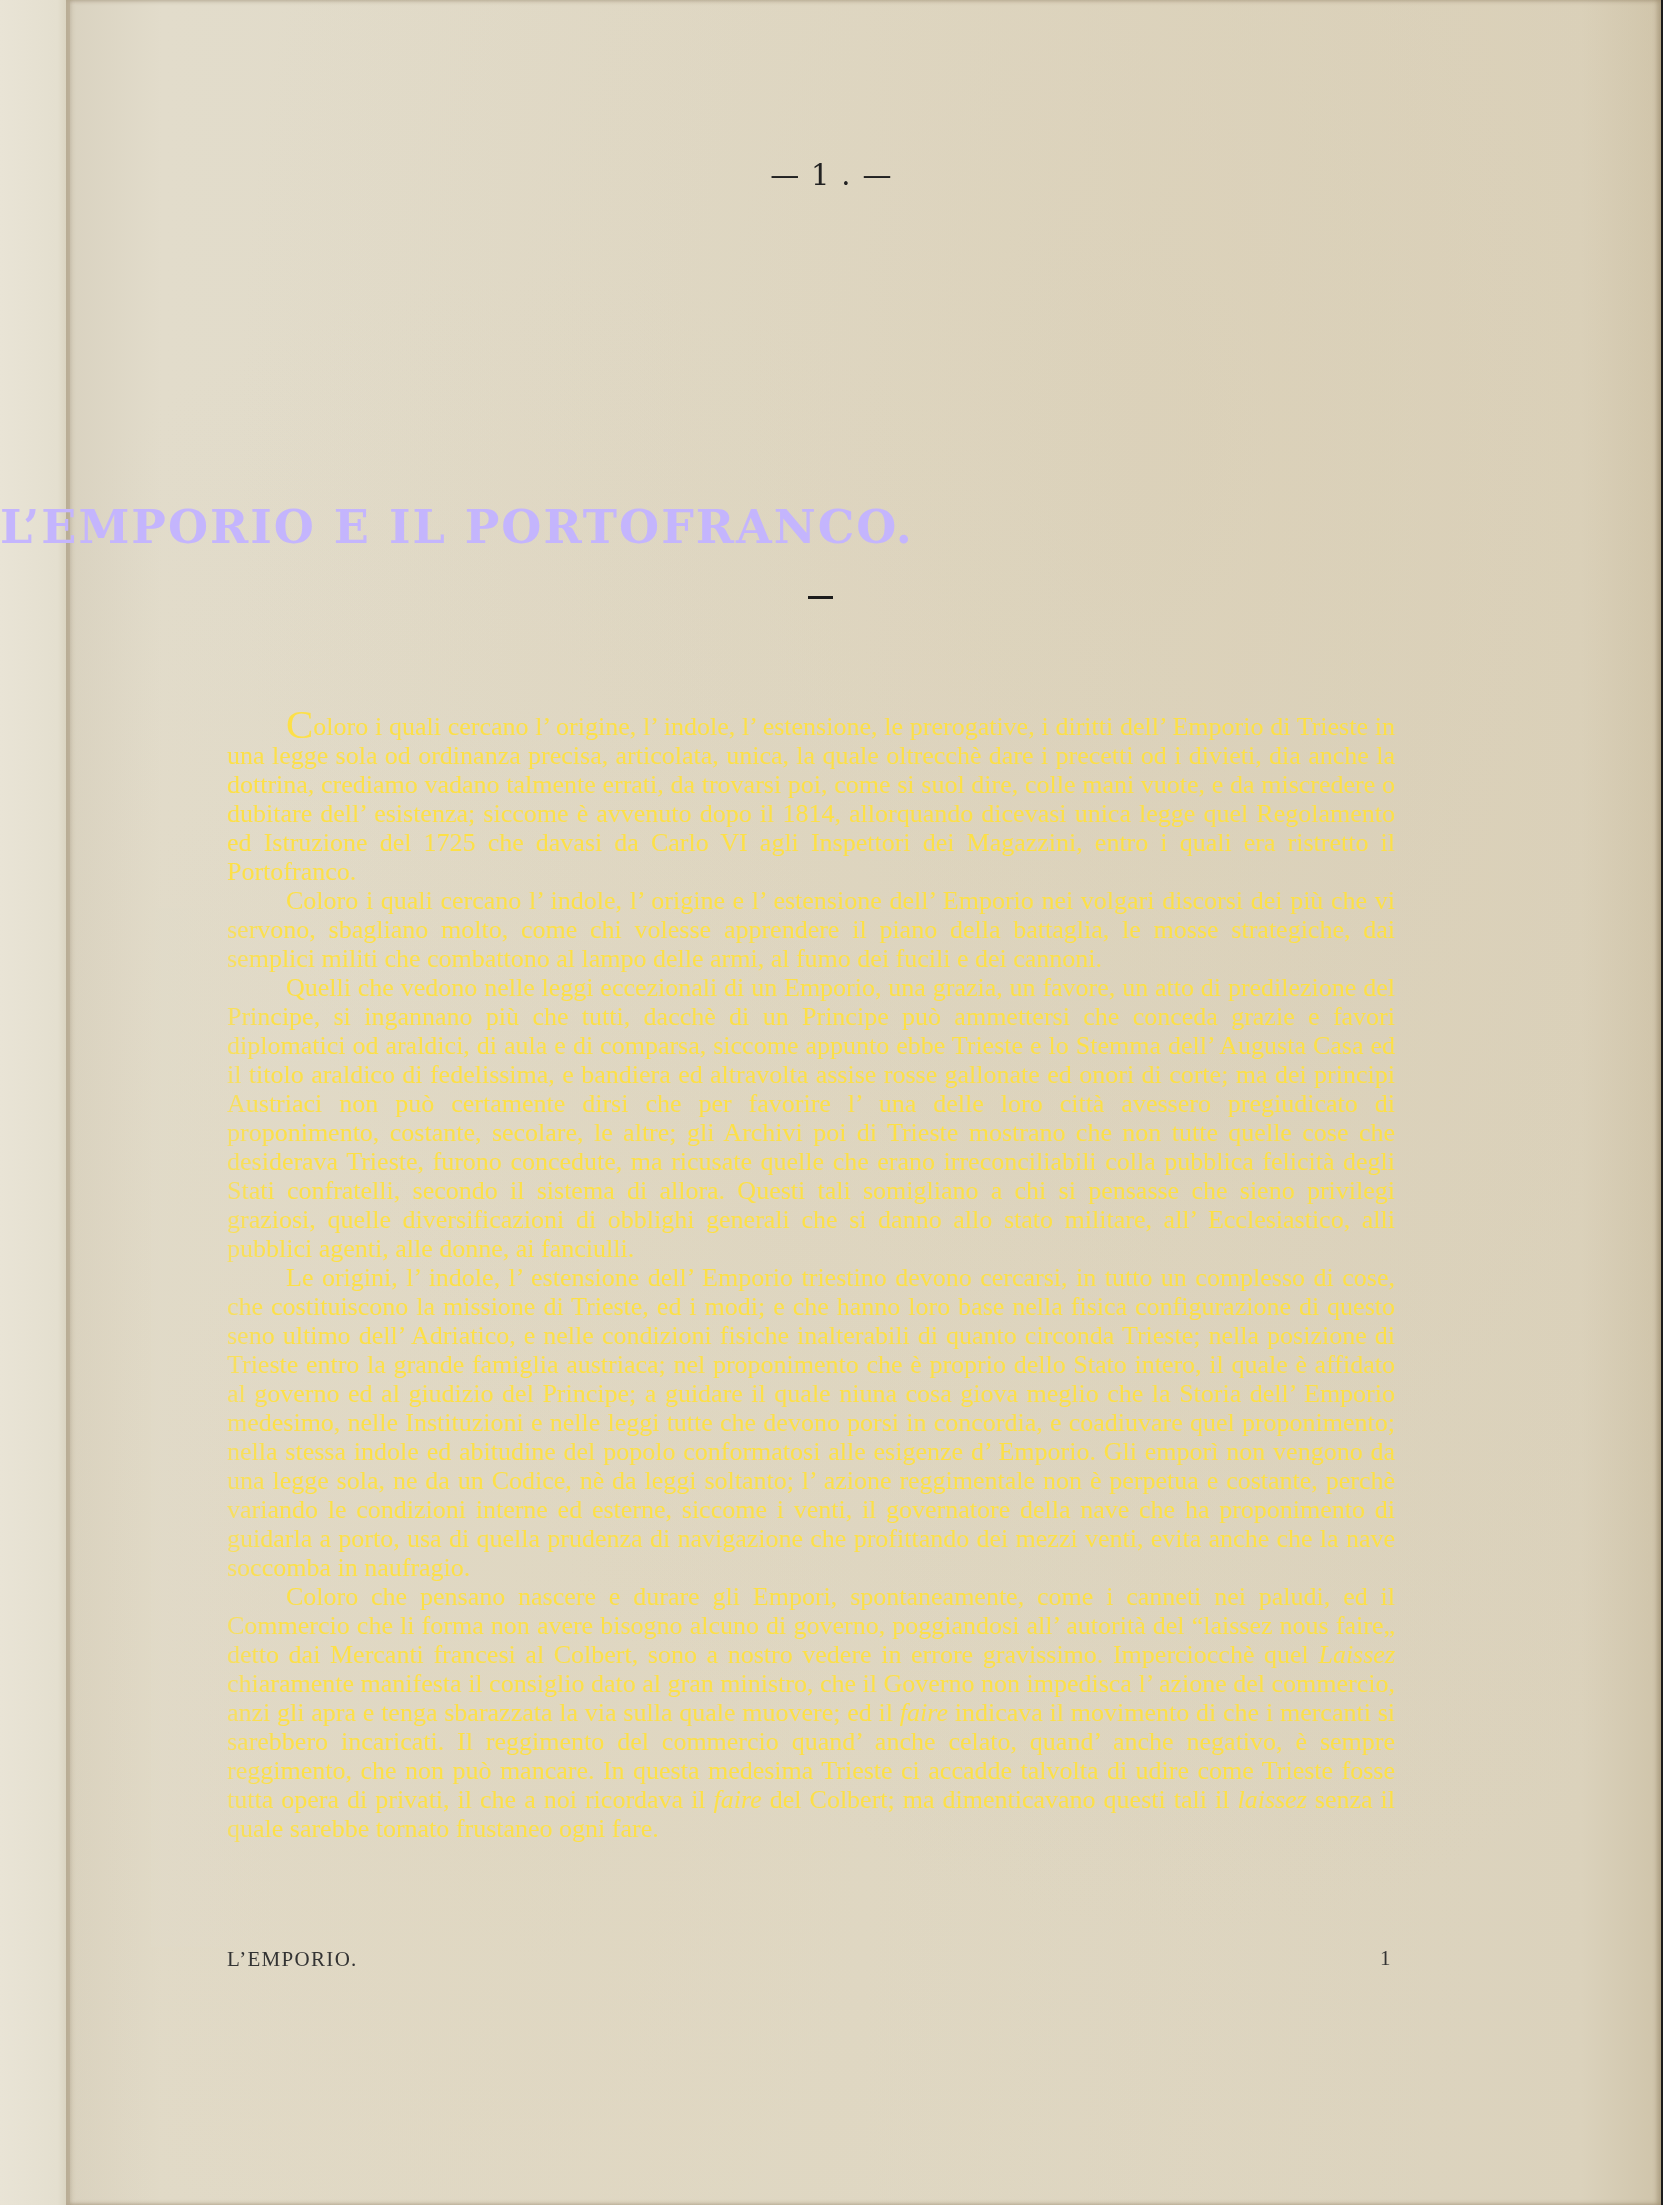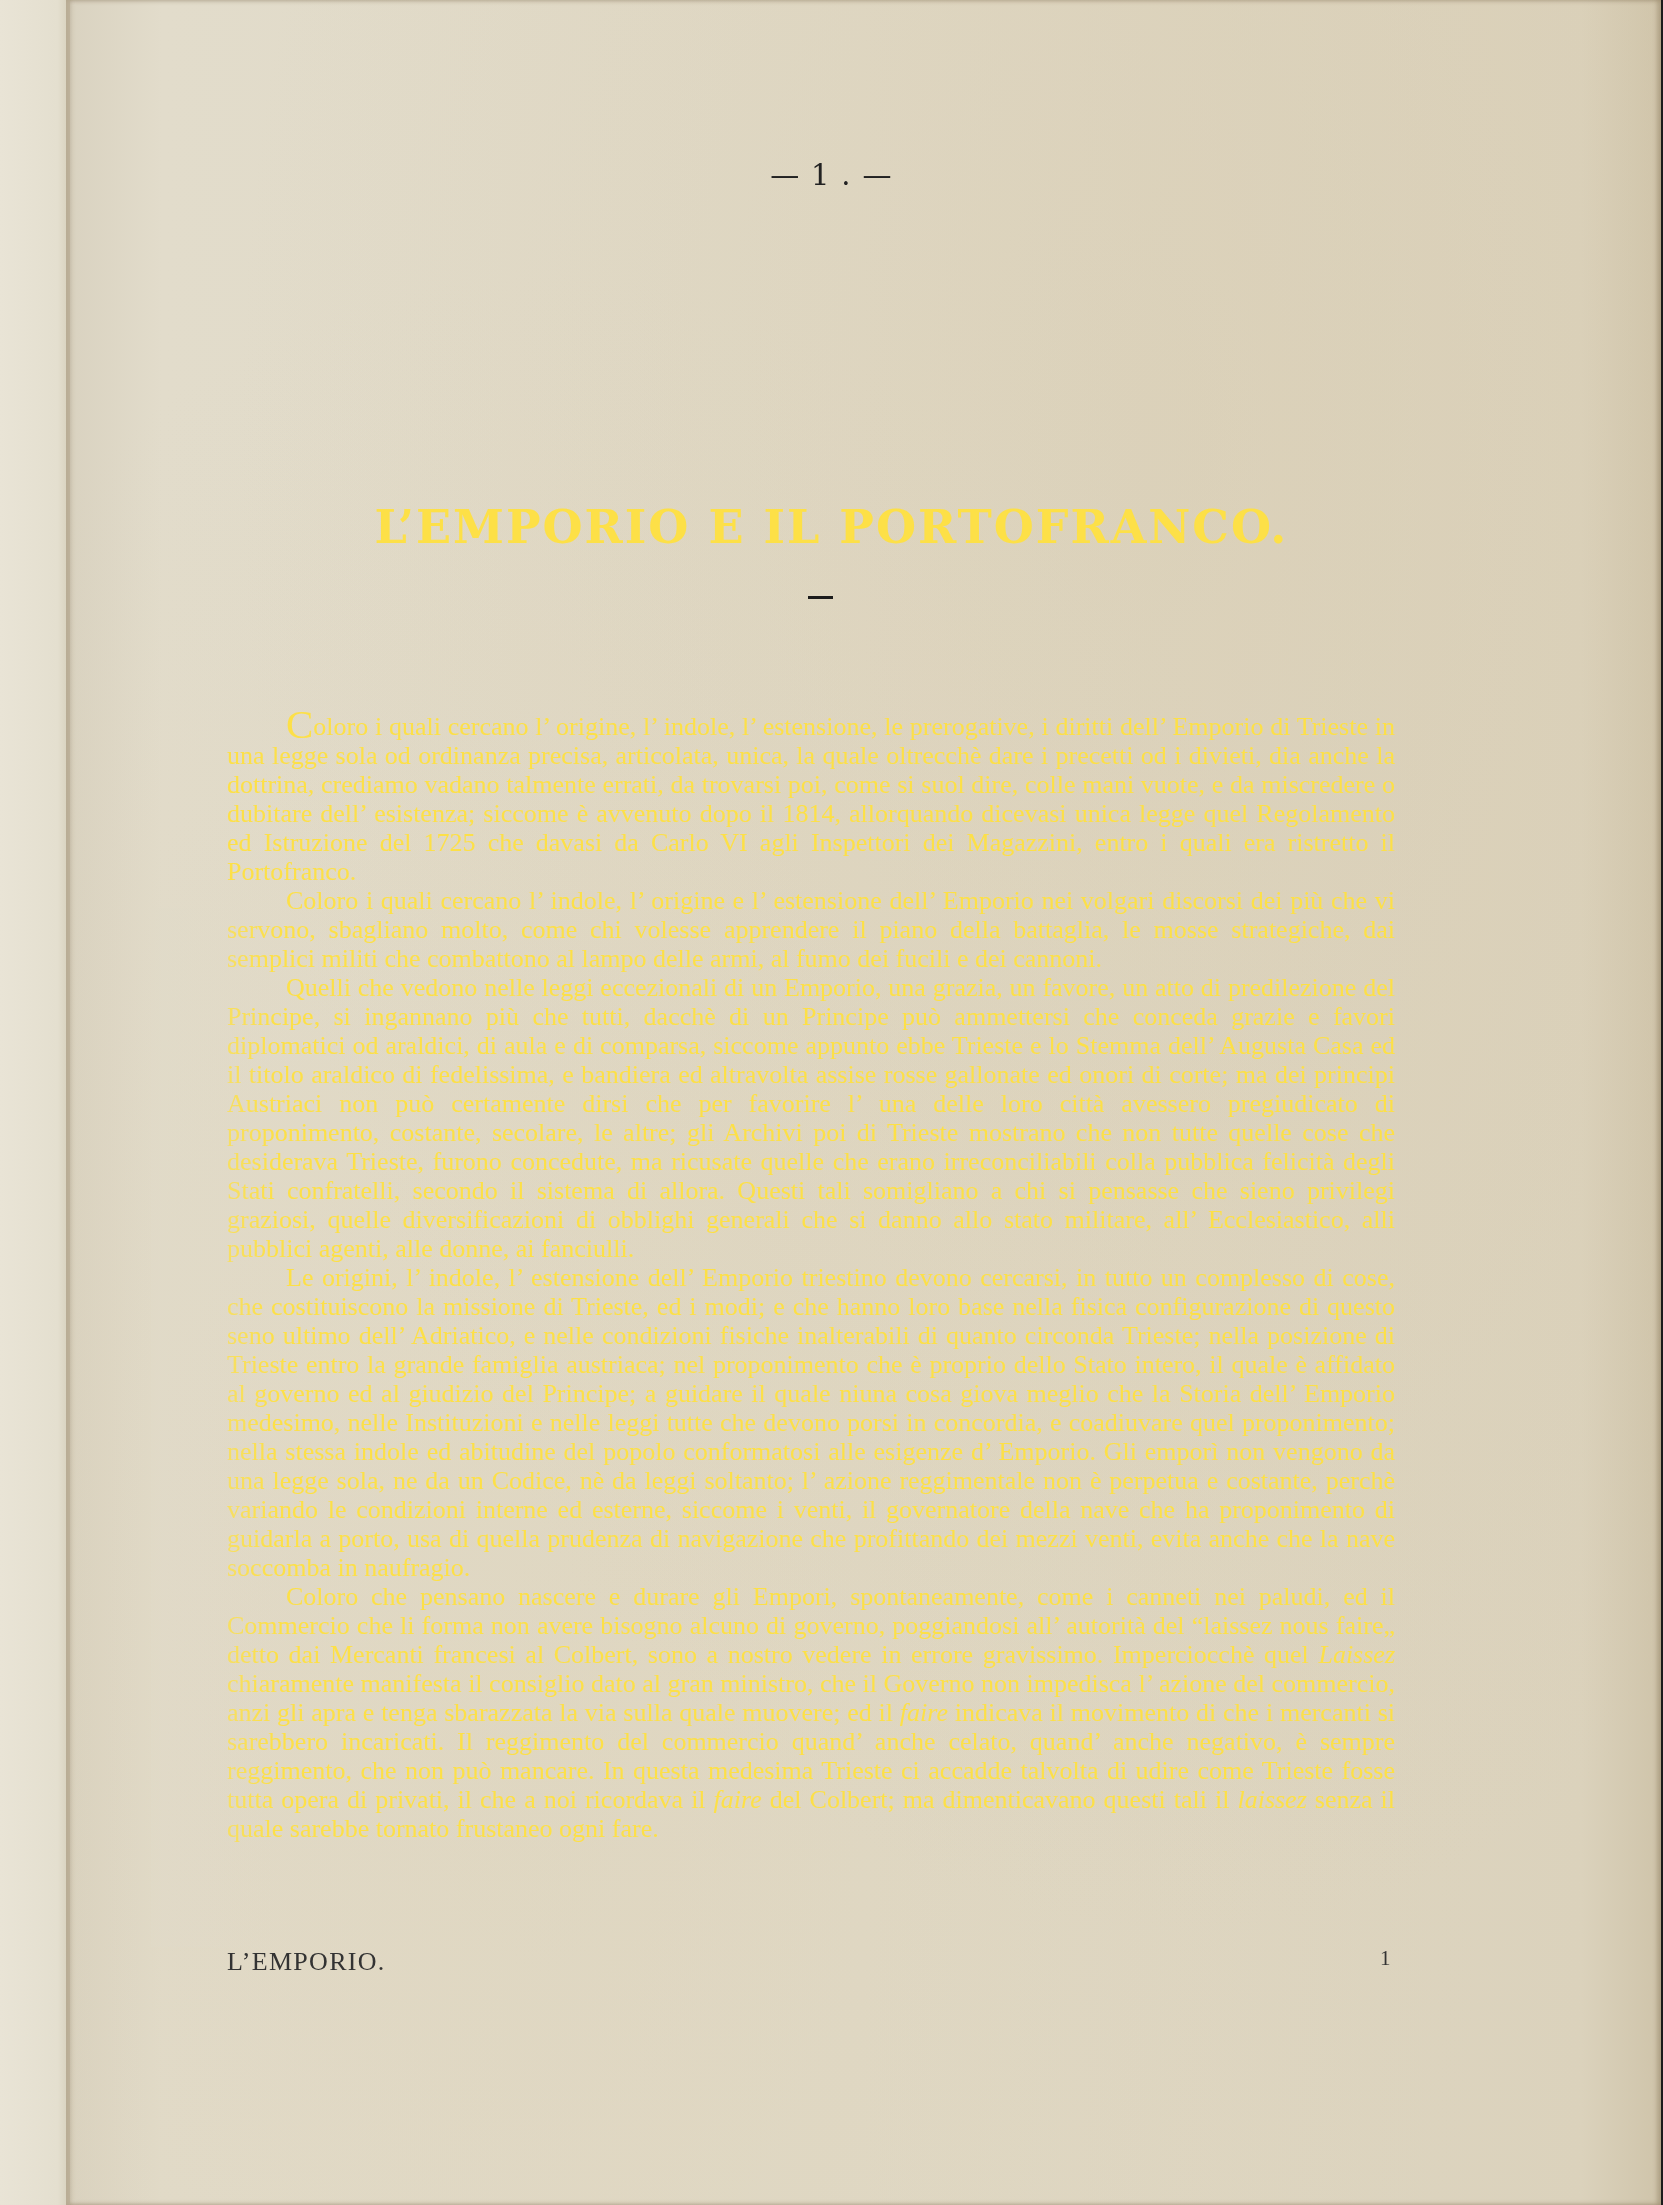--- a/index.html
+++ b/index.html
@@ -49,25 +49,24 @@
     left: 0; width: 1663px;
     text-align: center;
     font-size: 29px;
     color: #222;
     letter-spacing: 1.3px;
   }
   .title {
     position: absolute;
     top: 500px;
     left: 0; width: 1663px;
-    text-align: center;
     font-family: "DejaVu Serif", serif;
     font-weight: bold;
     font-size: 46px;
-    color: #fde047;
+    color: #c4b5fd;
     letter-spacing: 2px;
   }
   .title-rule {
     position: absolute;
     top: 596px;
     left: 808px;
     width: 25px;
     height: 2.6px;
     background: #1c1c1c;
   }
@@ -93,21 +92,21 @@
     font-size: 41px;
     line-height: 26px;
     vertical-align: -2.6px;
   }
   .ital { font-style: italic; }
   .footer-sig {
     position: absolute;
     left: 227px;
     top: 1947px;
     font-family: "Liberation Serif", serif;
-    font-size: 26px;
+    font-size: 21px;
     letter-spacing: 1.3px;
     color: #333;
   }
   .footer-num {
     position: absolute;
     left: 1380px;
     top: 1946px;
     font-family: "Liberation Serif", serif;
     font-size: 21px;
     color: #333;

